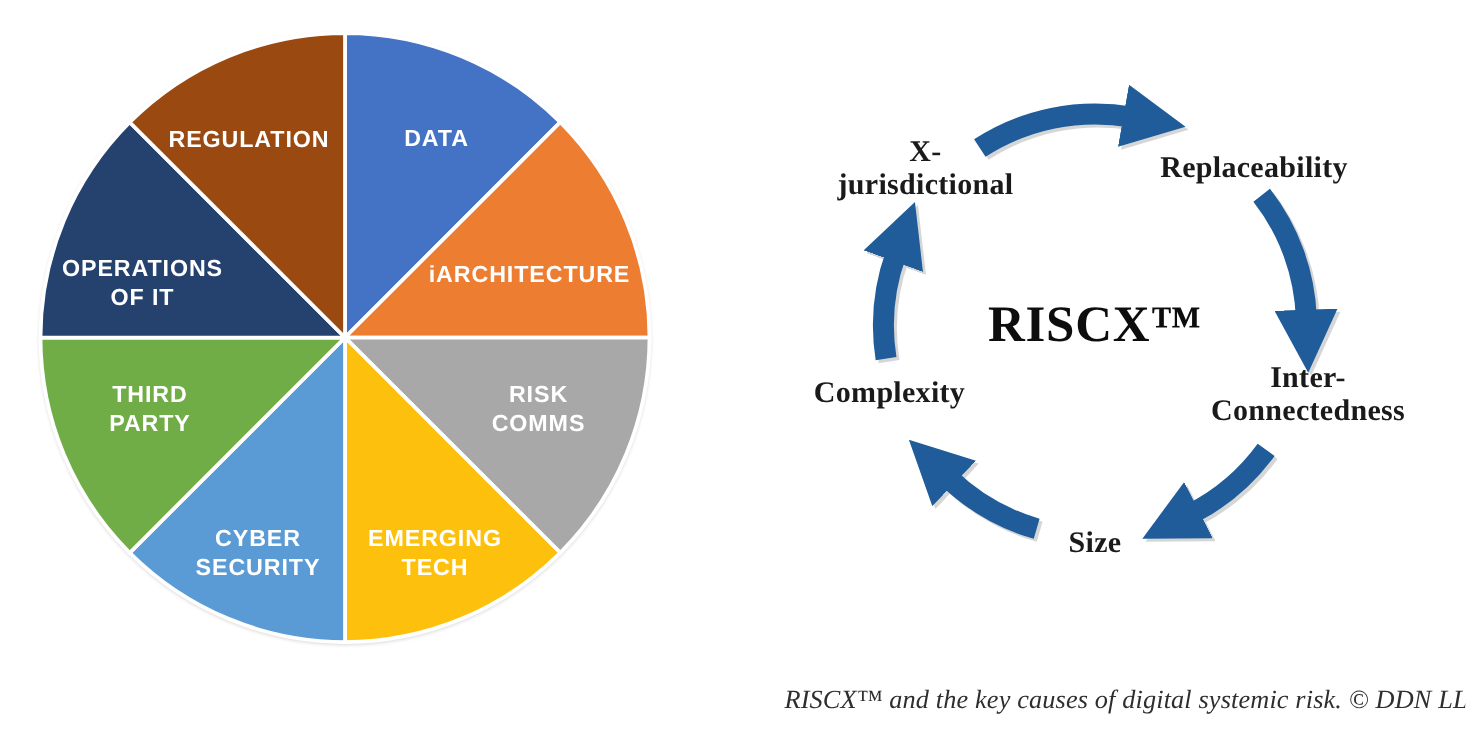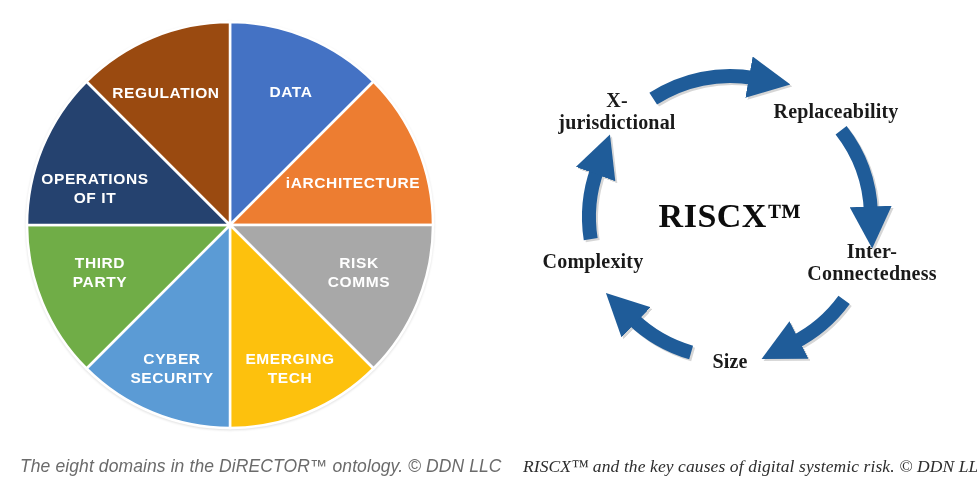--- a/index.html
+++ b/index.html
@@ -37,21 +37,20 @@
         <path d="M230,225 L86.5,81.5 A203,203 0 0 1 230.0,22.0 Z" fill="#9A4A10" stroke="#ffffff" stroke-width="2.5"></path>
         <text x="291" y="97" text-anchor="middle" class="pie-label"><tspan x="291" dy="0">DATA</tspan></text>
         <text x="353" y="188" text-anchor="middle" class="pie-label"><tspan x="353" dy="0">iARCHITECTURE</tspan></text>
         <text x="359" y="268" text-anchor="middle" class="pie-label"><tspan x="359" dy="0">RISK</tspan><tspan x="359" dy="19">COMMS</tspan></text>
         <text x="290" y="364" text-anchor="middle" class="pie-label"><tspan x="290" dy="0">EMERGING</tspan><tspan x="290" dy="19">TECH</tspan></text>
         <text x="172" y="364" text-anchor="middle" class="pie-label"><tspan x="172" dy="0">CYBER</tspan><tspan x="172" dy="19">SECURITY</tspan></text>
         <text x="100" y="268" text-anchor="middle" class="pie-label"><tspan x="100" dy="0">THIRD</tspan><tspan x="100" dy="19">PARTY</tspan></text>
         <text x="95" y="184" text-anchor="middle" class="pie-label"><tspan x="95" dy="0">OPERATIONS</tspan><tspan x="95" dy="19">OF IT</tspan></text>
         <text x="166" y="98" text-anchor="middle" class="pie-label"><tspan x="166" dy="0">REGULATION</tspan></text>
       </svg>
-    <figcaption class="caption caption-left">The eight domains in the DiRECTOR™ ontology. © DDN LLC</figcaption>
   </figure>
 
   <figure class="fig fig-right">
     <svg id="cycle-svg" width="487" height="450" viewBox="0 0 487 450">
       <defs>
         <marker id="arrowhead" viewBox="0 0 3 3" markerWidth="3" markerHeight="3" refX="0.4" refY="1.5" orient="auto" markerUnits="strokeWidth">
           <path id="arrowhead-path" d="M0,0 L3,1.5 L0,3 Z" fill="#1F5C99"></path>
         </marker>
       </defs>
       <g id="cycle-arrows">

